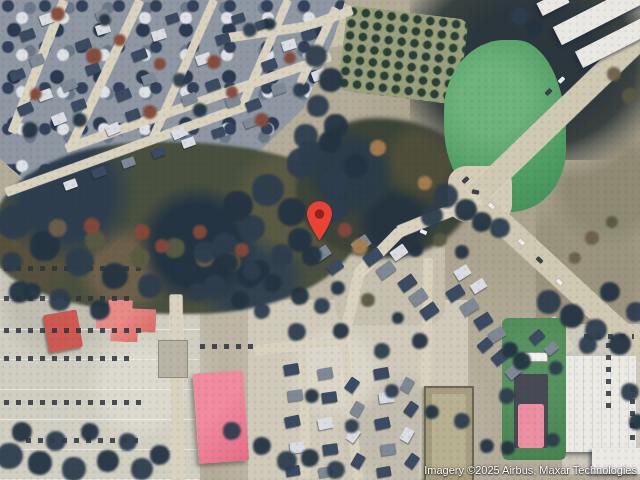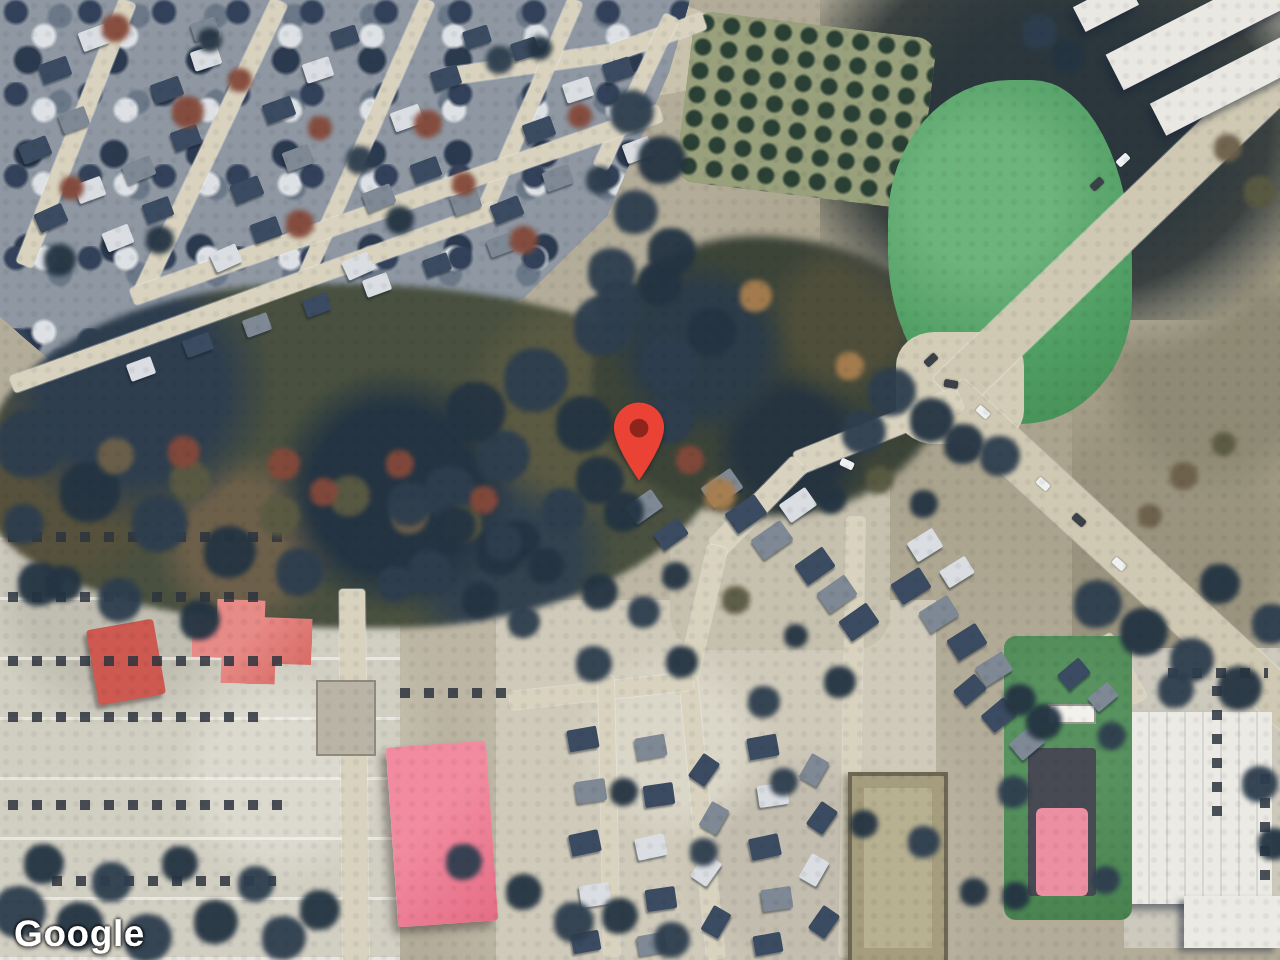--- a/index.html
+++ b/index.html
@@ -410,14 +410,14 @@
       <div class="crow" style="left: 606px; top: 336px; width: 5px; height: 72px; background: repeating-linear-gradient(0deg, rgba(45, 52, 62, 0.85) 0px, rgba(45, 52, 62, 0.85) 5px, transparent 5px, transparent 12px);"></div>
       <div class="crow" style="left: 630px; top: 384px; width: 5px; height: 56px; background: repeating-linear-gradient(0deg, rgba(45, 52, 62, 0.85) 0px, rgba(45, 52, 62, 0.85) 5px, transparent 5px, transparent 12px);"></div>
       <div class="crow" style="left: 584px; top: 334px; width: 50px; height: 5px; background: repeating-linear-gradient(90deg, rgba(45, 52, 62, 0.85) 0px, rgba(45, 52, 62, 0.85) 5px, transparent 5px, transparent 12px);"></div>
     </div>
 
   <svg id="marker" viewBox="0 0 28 42">
     <path d="M14 1C6.82 1 1 6.82 1 14c0 9.6 13 27.4 13 27.4S27 23.6 27 14C27 6.82 21.18 1 14 1z" fill="#EA4335"></path>
     <circle cx="14" cy="14.3" r="4.9" fill="#8E241A"></circle>
   </svg>
 
-  <div id="google-logo">Google</div>
+  <div id="attribution">Imagery ©2025 Airbus, Maxar Technologies</div>
 </div>
 
 </body></html>

